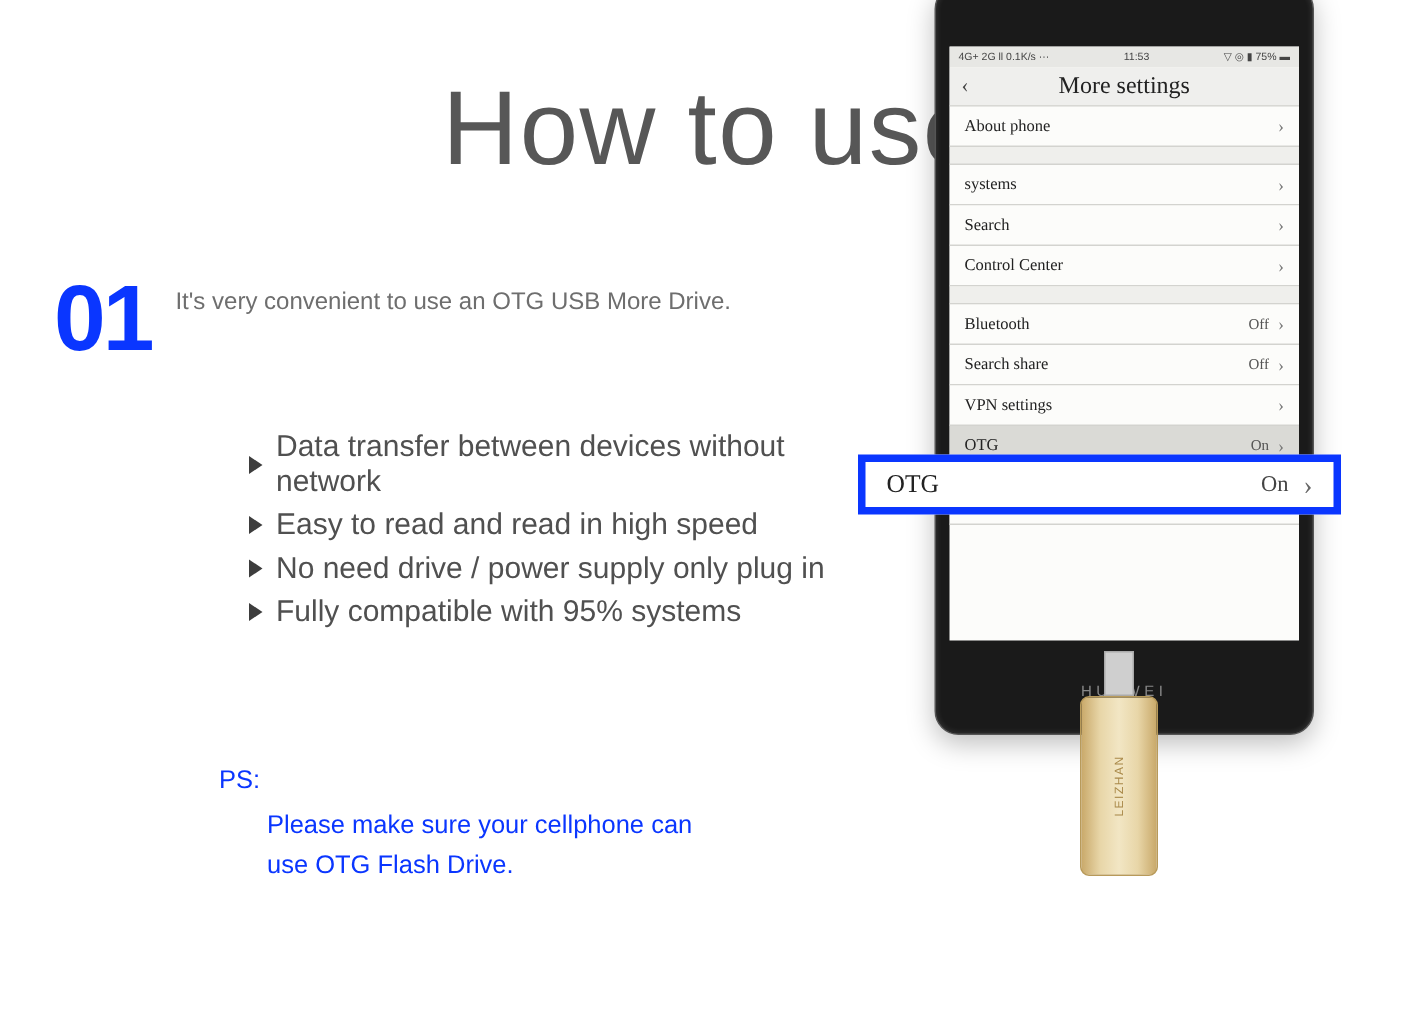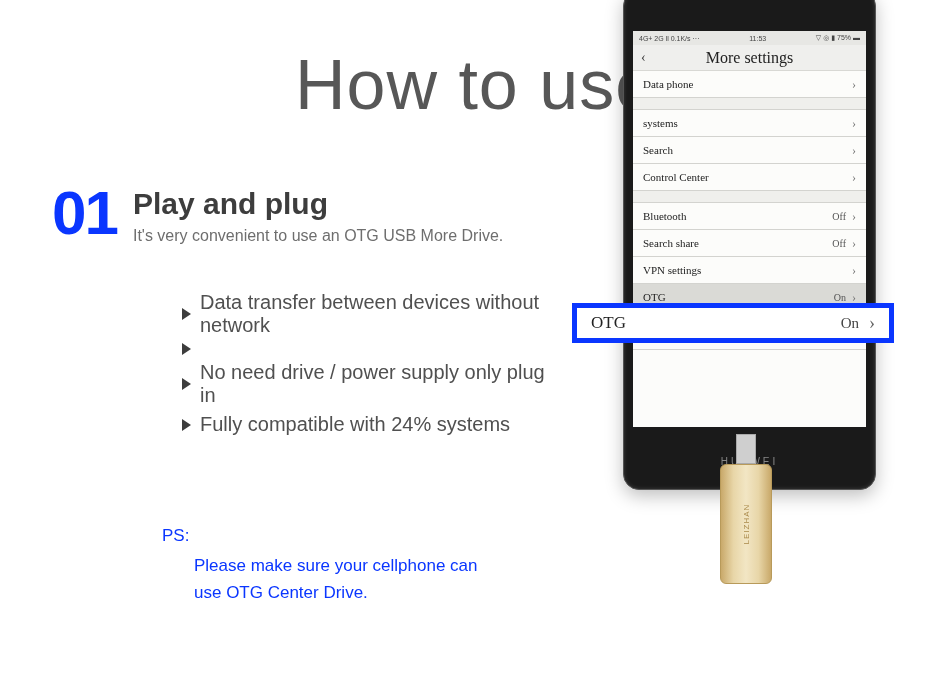--- a/index.html
+++ b/index.html
@@ -18,21 +18,21 @@
     color: #575757;
     letter-spacing: 1px;
     margin-top: 45px;
     margin-bottom: 60px;
   }
   .content {
     display: flex;
     position: relative;
   }
   .left-col {
-    padding-left: 52px;
+    padding-left: 36px;
     width: 560px;
   }
   .step-header { display: flex; align-items: flex-start; }
   .step-number {
     font-size: 62px;
     font-weight: 900;
     color: #0a36ff;
     line-height: 0.9;
     letter-spacing: -2px;
     padding-right: 16px;
@@ -182,64 +182,64 @@
 </head>
 <body>
 
 <h1 class="main-title">How to use</h1>
 
 <div class="content">
   <div class="left-col">
     <div class="step-header">
       <div class="step-number">01</div>
       <div class="step-titleblock">
-        <div class="step-title">Play and plug</div>
         <div class="step-sub">It's very convenient to use an OTG USB More Drive.</div>
       </div>
     </div>
 
     <div class="bullets">
       <div class="bullet">
           <span class="tri"></span>
           <span>Data transfer between devices without network</span>
         </div>
       <div class="bullet">
           <span class="tri"></span>
+          <span>Easy to read and read in high speed</span>
         </div>
       <div class="bullet">
           <span class="tri"></span>
           <span>No need drive / power supply only plug in</span>
         </div>
       <div class="bullet">
           <span class="tri"></span>
-          <span>Fully compatible with 24% systems</span>
+          <span>Fully compatible with 95% systems</span>
         </div>
     </div>
 
     <div class="ps-block">
       <div class="ps-label">PS:</div>
-      <div class="ps-text">Please make sure your cellphone can use OTG Center Drive.</div>
+      <div class="ps-text">Please make sure your cellphone can use OTG Flash Drive.</div>
     </div>
   </div>
 </div>
 
 <div class="phone">
   <div class="screen">
     <div class="statusbar">
       <span>4G+ 2G ll 0.1K/s ···</span>
       <span>11:53</span>
       <span>▽ ◎ ▮ 75% ▬</span>
     </div>
     <div class="nav-hdr">
       <span class="nav-back">‹</span>
       <span class="nav-title">More settings</span>
     </div>
     <div class="settings-list" id="settings-list">
         <div class="row">
-          <span>Data phone</span>
+          <span>About phone</span>
           <span class="rhs">
             <span class="chev">›</span>
           </span>
         </div>
         <div class="row spacer"></div>
         <div class="row">
           <span>systems</span>
           <span class="rhs">
             <span class="chev">›</span>
           </span>

